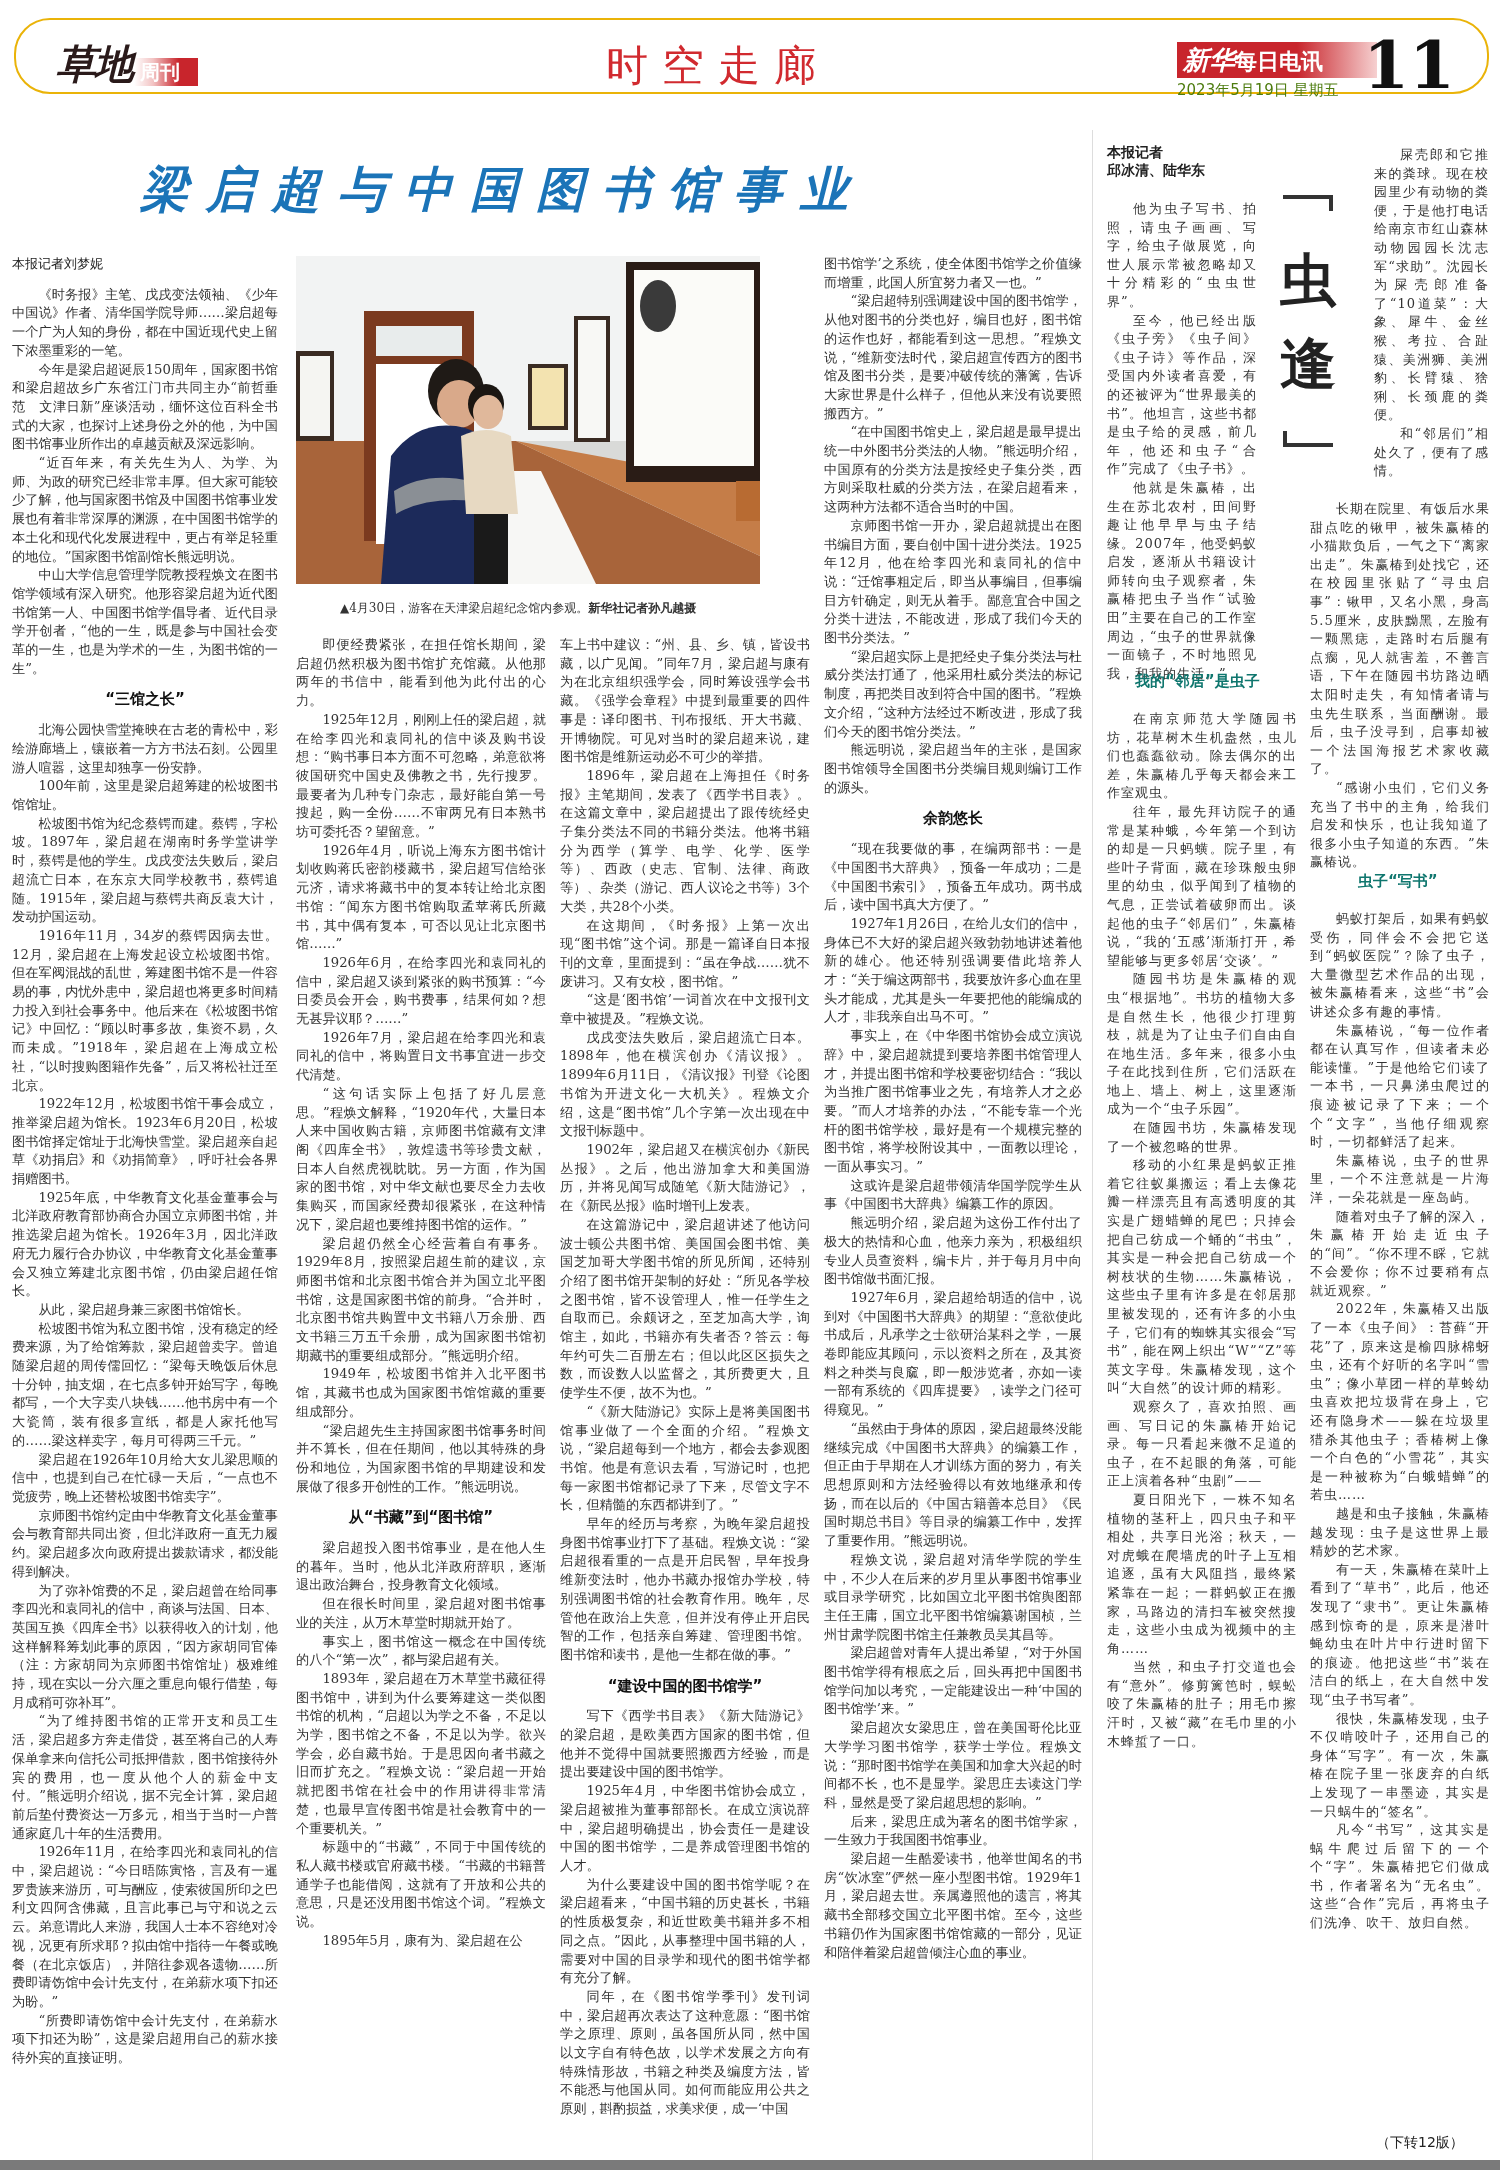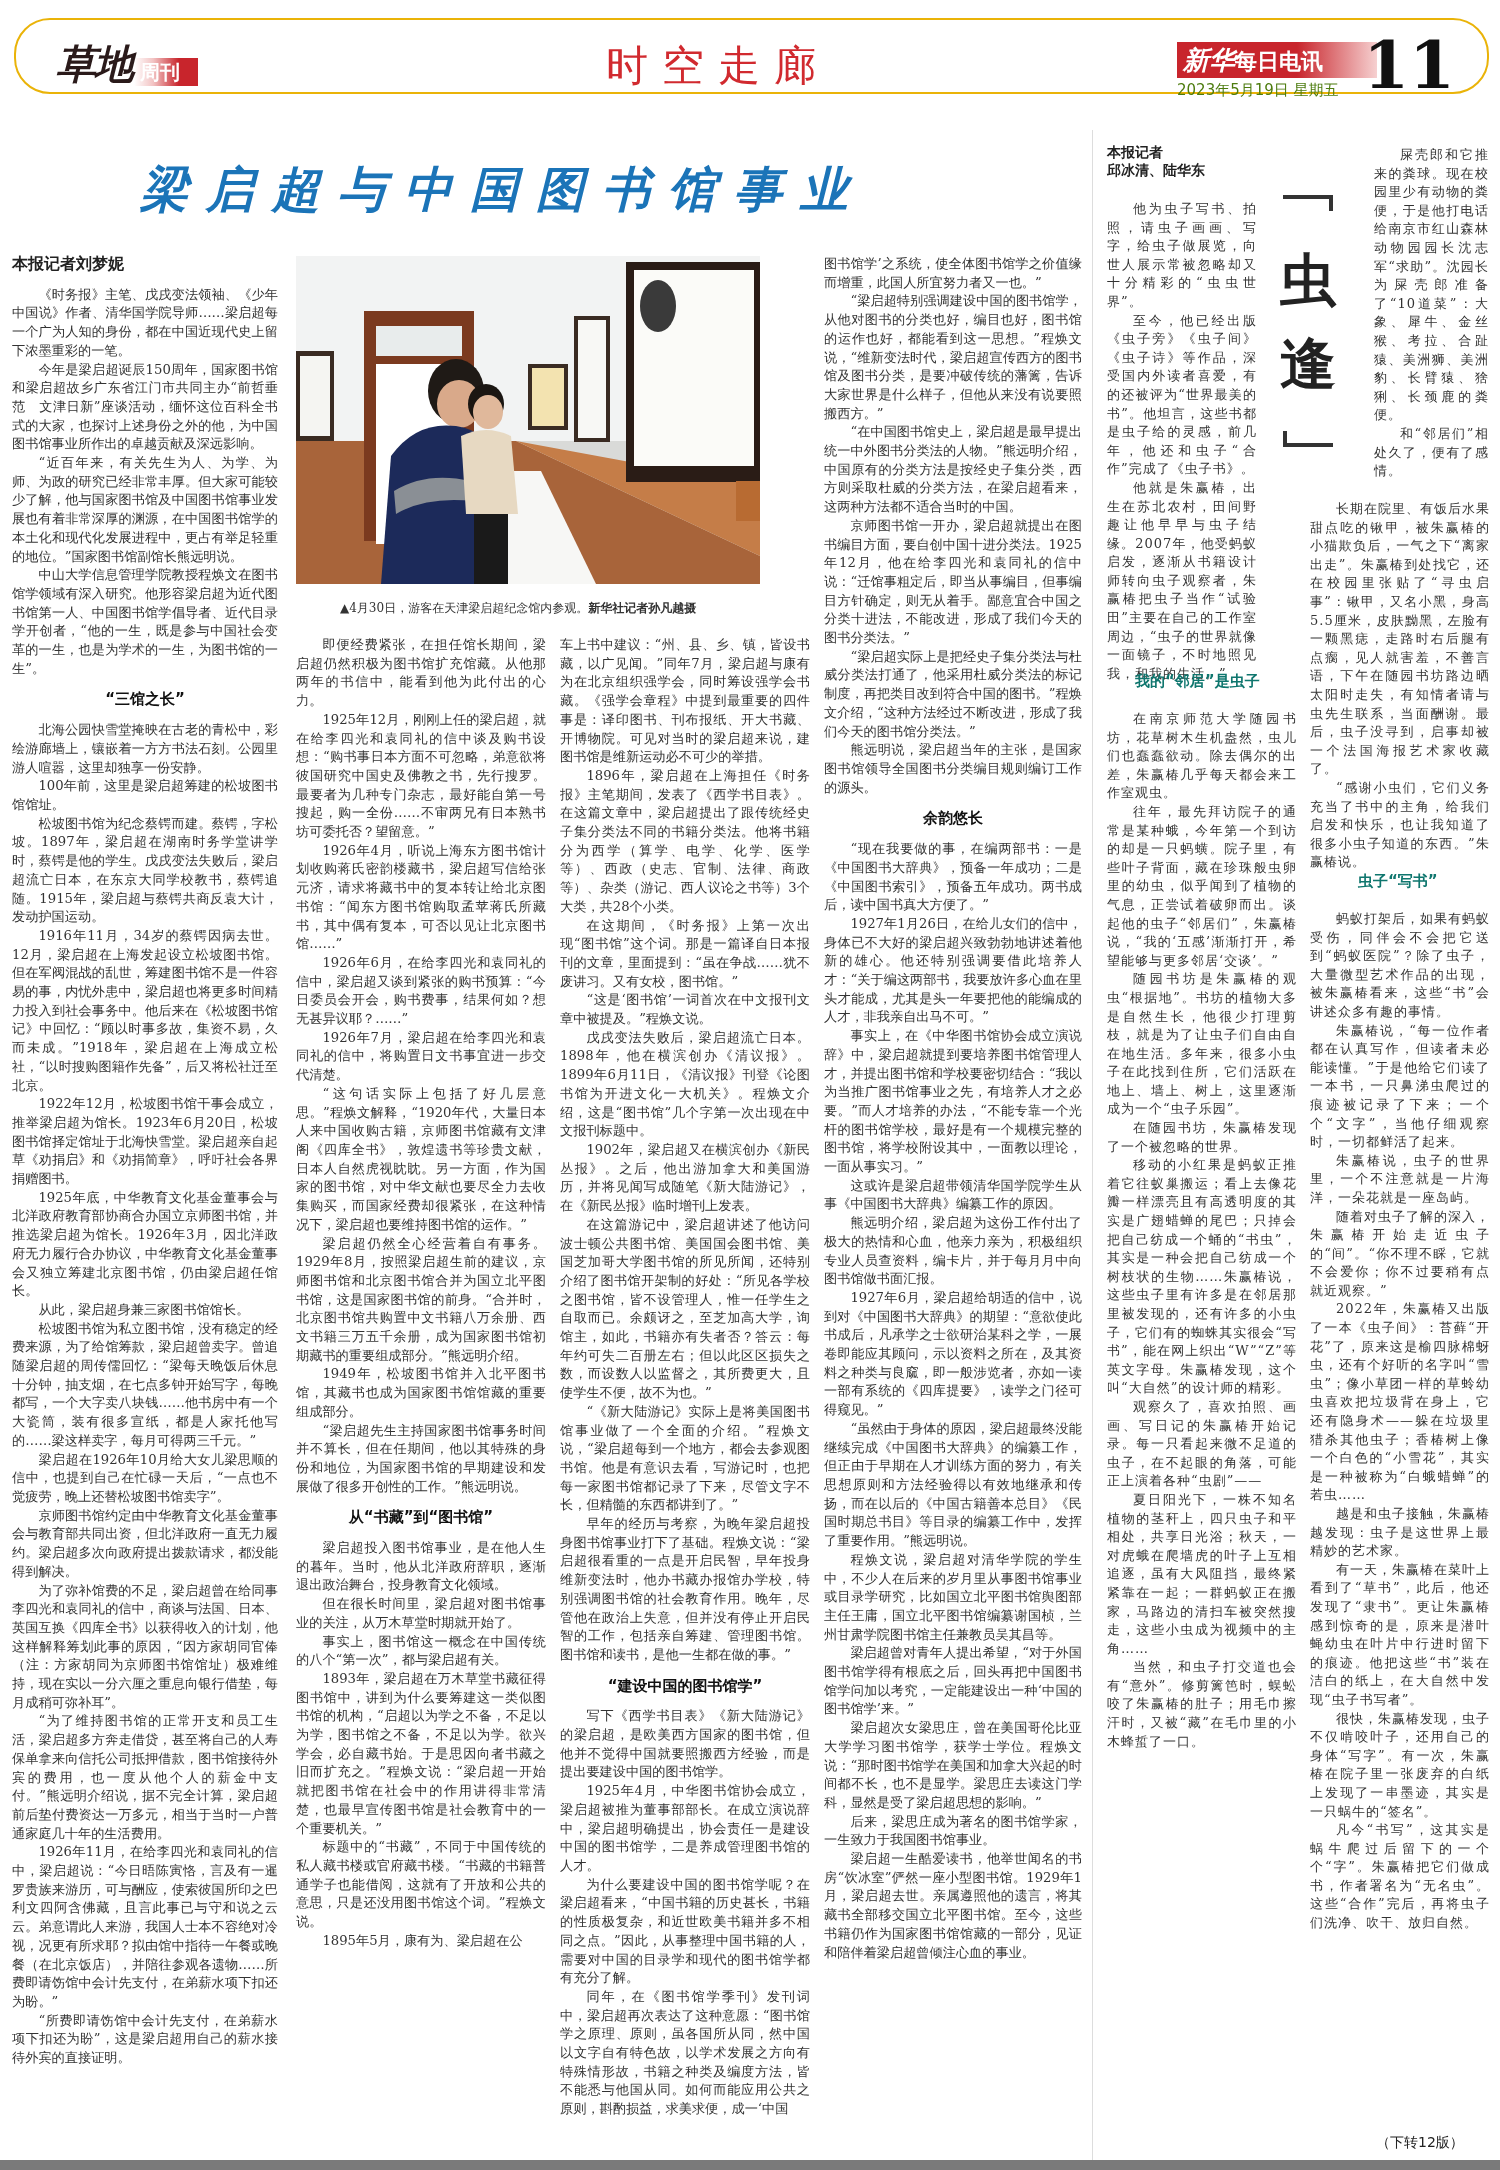--- a/index.html
+++ b/index.html
@@ -24,21 +24,21 @@
   
   .frame-v { position: absolute; left: 1092px; top: 130px; width: 1px; height: 2030px; background: #ddd; }
   .bottom-bar { position: absolute; left: 0; top: 2160px; width: 1500px; height: 10px; background: #7a7a7a; }
 
   
   .headline { position: absolute; left: 140px; top: 158px; font-family: "DejaVu Sans", sans-serif; font-size: 48px; font-weight: bold; color: #1b74b8; letter-spacing: 18px; font-style: italic; }
 
   
   .col { position: absolute; font-size: 13.2px; line-height: 18.7px; color: #333; text-align: justify; }
   .col p { text-indent: 2em; }
-  .byline { font-family: "DejaVu Sans", sans-serif; font-weight: bold; font-size: 16px; color: #222; margin-bottom: 12px; }
+  .byline { font-family: "DejaVu Sans", sans-serif; font-weight: normal; font-size: 13px; color: #222; margin-bottom: 12px; }
   .subhead { font-family: "DejaVu Sans", sans-serif; font-weight: bold; font-size: 15px; text-align: center; color: #111; margin: 12px 0 12px; }
 
   .photo { position: absolute; left: 296px; top: 256px; width: 464px; height: 328px; overflow: hidden; background: #eef0ef; }
   .caption { position: absolute; left: 340px; top: 600px; font-size: 12px; color: #333; }
   .caption b { font-family: "DejaVu Sans", sans-serif; }
 
   
   .r-byline { position: absolute; left: 1107px; top: 143px; font-family: "DejaVu Sans", sans-serif; font-size: 14px; font-weight: bold; color: #222; line-height: 18px; }
   .r-col { position: absolute; font-size: 13px; line-height: 18.6px; color: #333; font-family: "DejaVu Serif", serif; text-align: justify; letter-spacing: 1px; }
   .r-col p { text-indent: 2em; }

